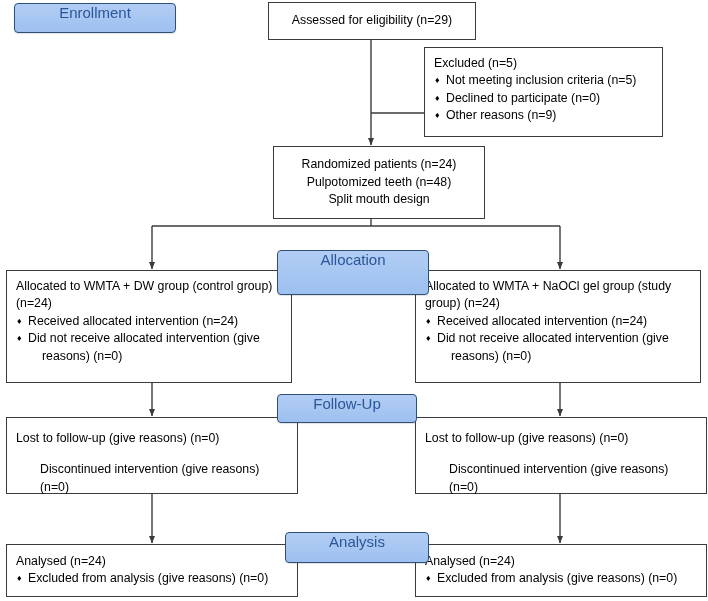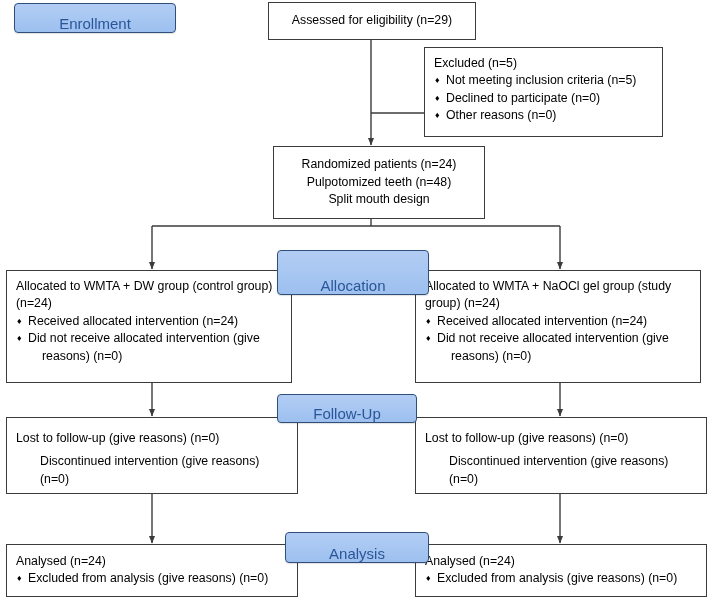--- a/index.html
+++ b/index.html
@@ -75,35 +75,35 @@
     display: block;
     text-indent: 0;
   }
   
   ul.bullets li .btxt.hang {
     padding-left: 14px;
     text-indent: -14px;
   }
   .spaced-line {
     display: block;
-    margin-bottom: 6px;
+    margin-bottom: 14px;
   }
   .spaced-line:last-child { margin-bottom: 0; margin-left: 24px; }
 
   
   .badge {
     position: absolute;
     box-sizing: border-box;
     border: 1px solid #2f4f7a;
     border-radius: 4px;
     background: linear-gradient(#b2cdf4, #9dc0ef);
     color: #2a5699;
     font-size: 15px;
     display: flex;
-    align-items: flex-end;
+    align-items: flex-start;
     justify-content: center;
     z-index: 5;
     box-shadow: 0 1px 1px rgba(0,0,0,0.12);
   }
 </style>
 </head>
 <body>
 
 <div id="canvas">
 
@@ -158,21 +158,21 @@
       <li>
         <span class="dia">♦</span>
         <span class="btxt">Not meeting inclusion criteria (n=5)</span>
       </li>
       <li>
         <span class="dia">♦</span>
         <span class="btxt">Declined to participate (n=0)</span>
       </li>
       <li>
         <span class="dia">♦</span>
-        <span class="btxt">Other reasons (n=0)</span>
+        <span class="btxt">Other reasons (n=9)</span>
       </li>
     </ul>
   </div>
 
   <div class="box centered" style="left:273px; top:146px; width:212px; height:73px;">
     <span class="line">Randomized patients (n=24)</span>
     <span class="line">Pulpotomized teeth (n=48)</span>
     <span class="line">Split mouth design</span>
   </div>
 

